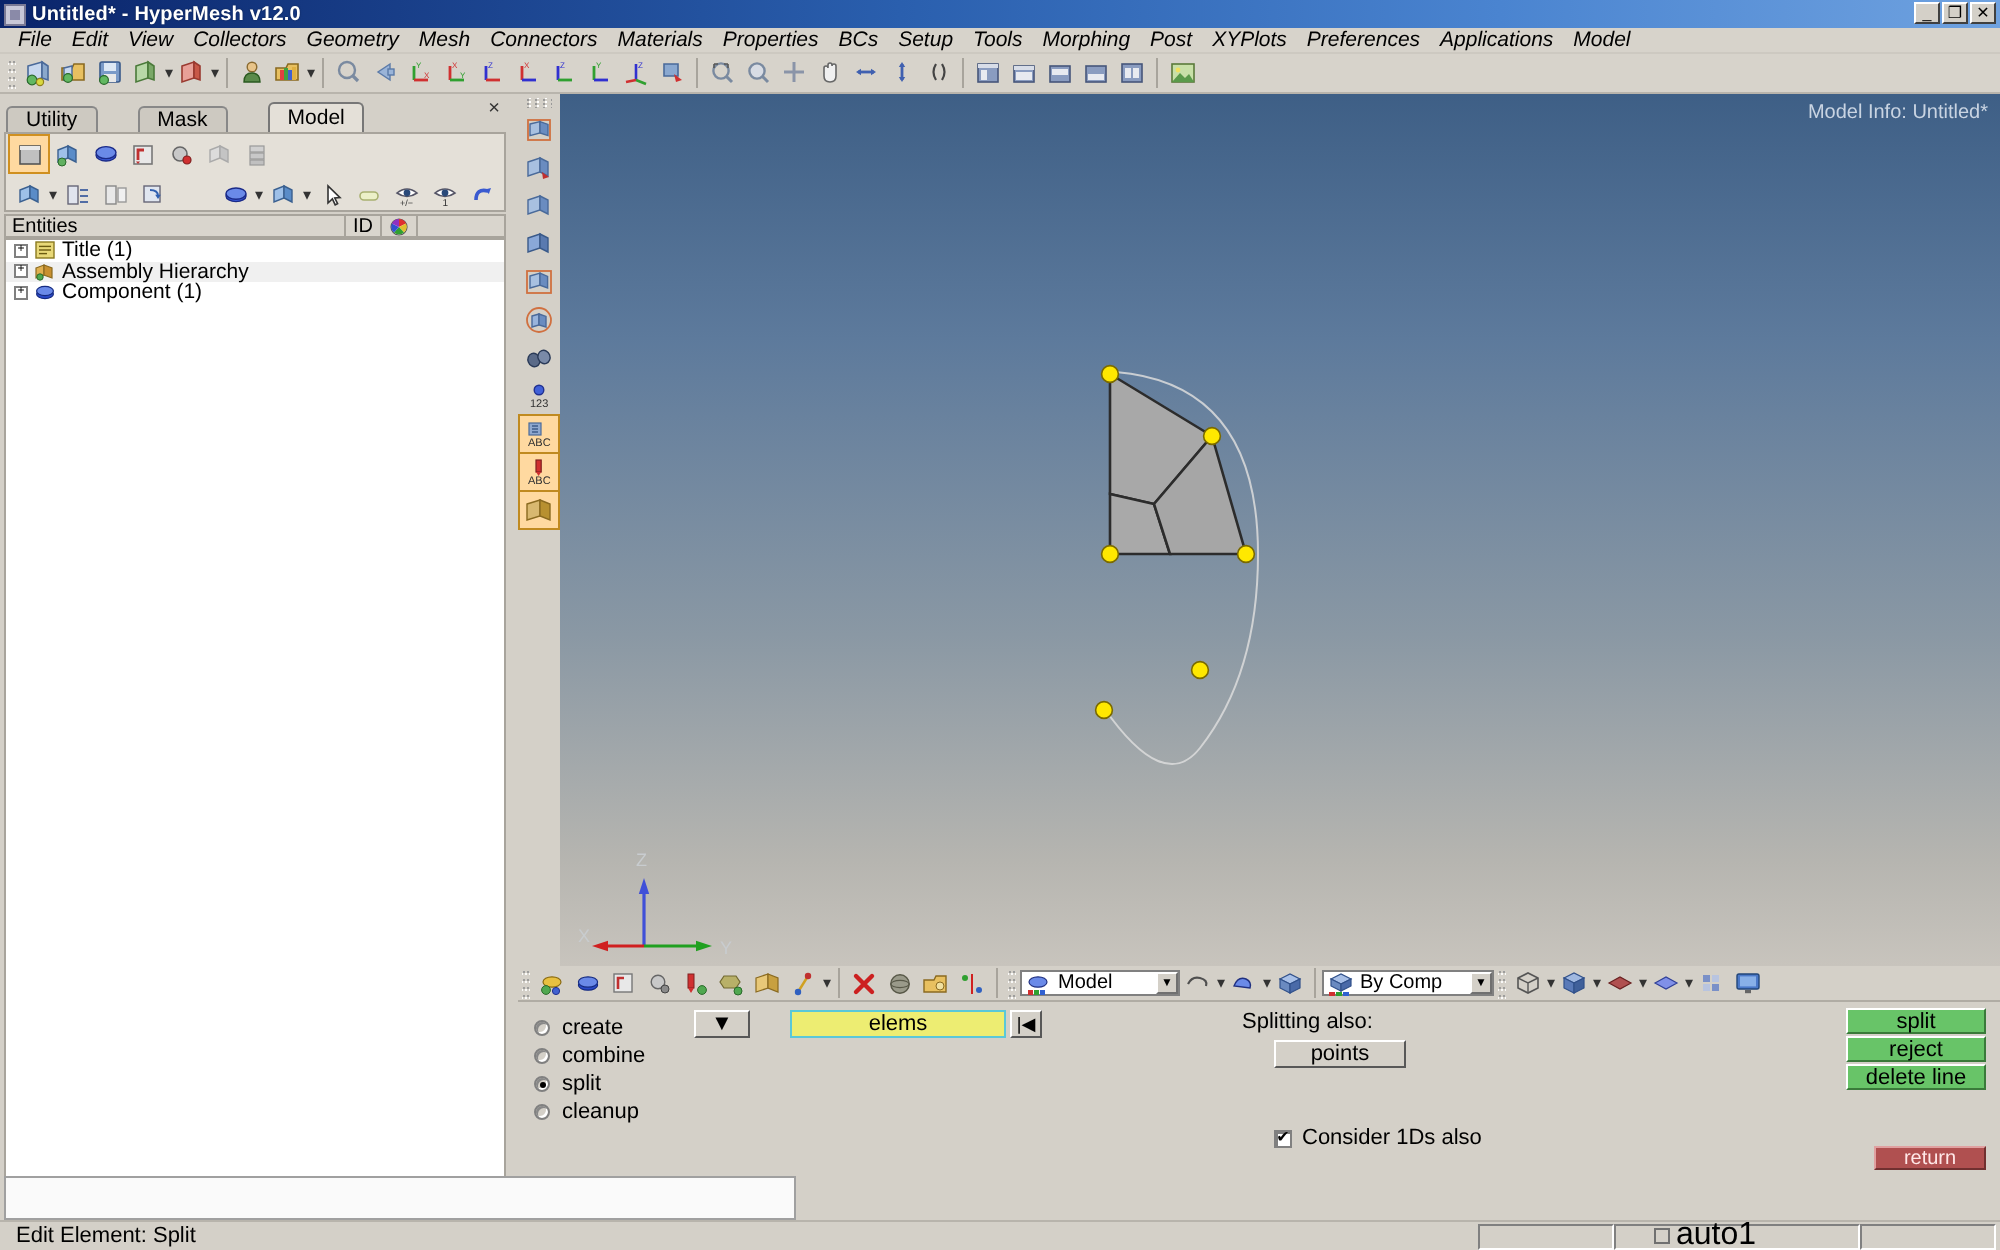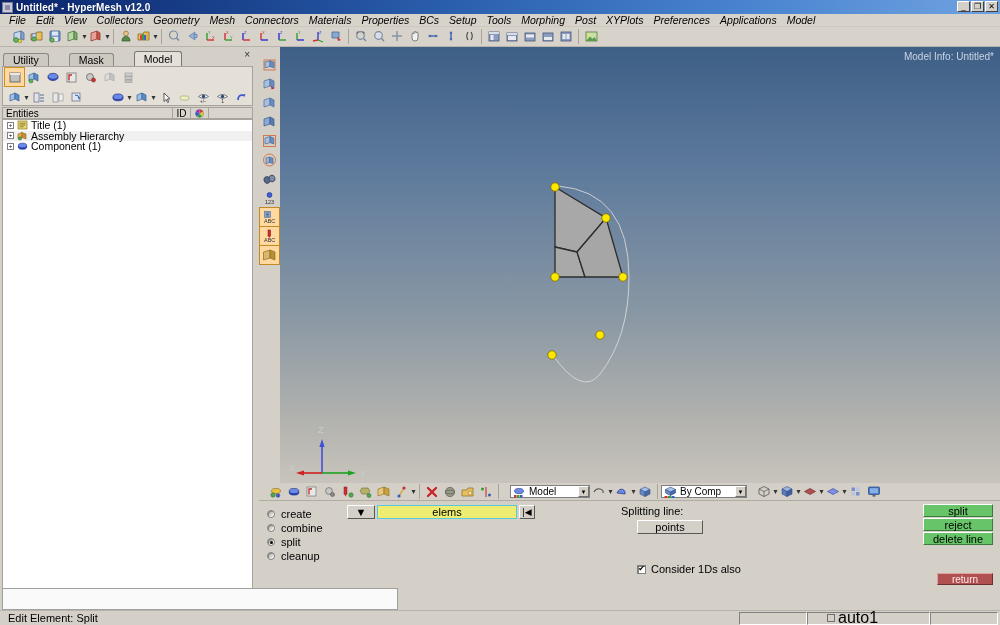--- a/index.html
+++ b/index.html
@@ -937,26 +937,26 @@
         <span>split</span>
       </div>
       <div class="radio-row">
         <div class="radio"></div>
         <span>cleanup</span>
       </div>
     </div>
 
     <div style="position:absolute;left:88px;top:4px;display:flex;align-items:center;">
       <div class="sq-btn" style="width:28px;height:14px;">▼</div>
-      <div class="yellow-field" style="width:140px;margin-left:2px">elems</div>
+      <div class="yellow-field" style="width:108px;margin-left:20px">elems</div>
       <div class="sq-btn" style="width:16px;height:14px;margin-left:2px;font-size:9px">|◀</div>
     </div>
 
     <div style="position:absolute;left:356px;top:4px;width:110px;text-align:center">
-      <div style="font-size:11px;text-align:left;padding-left:6px">Splitting line:</div>
+      <div style="font-size:11px;text-align:left;padding-left:6px">Splitting also:</div>
       <div class="sq-btn" style="width:66px;height:14px;margin:3px auto 0;">points</div>
     </div>
 
     <div style="position:absolute;left:378px;top:62px;display:flex;align-items:center">
       <div class="chk">✔</div>
       <span>Consider 1Ds also</span>
     </div>
 
     <div style="position:absolute;right:7px;top:3px;width:70px">
       <div class="grn-btn">split</div>

